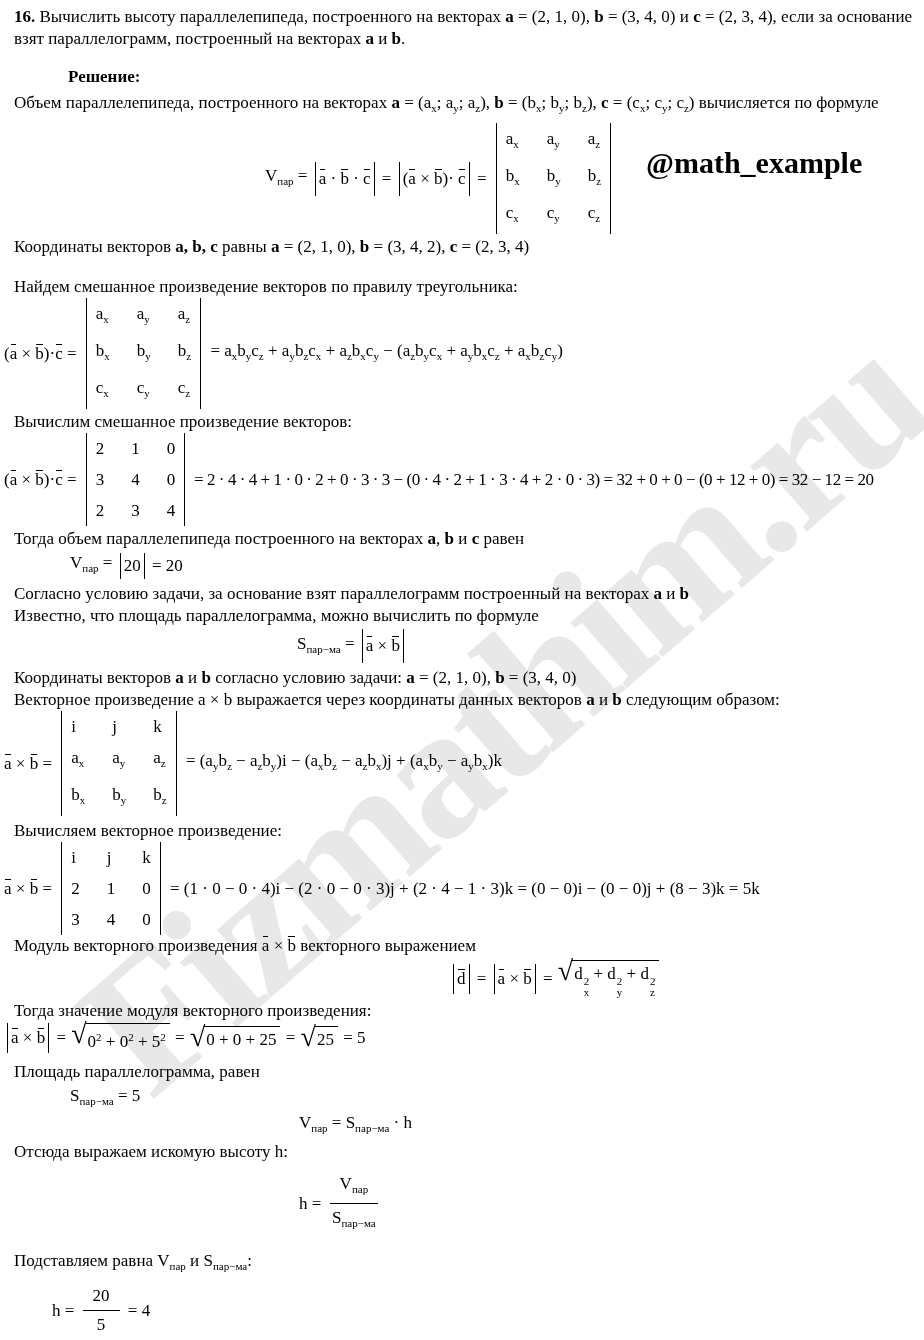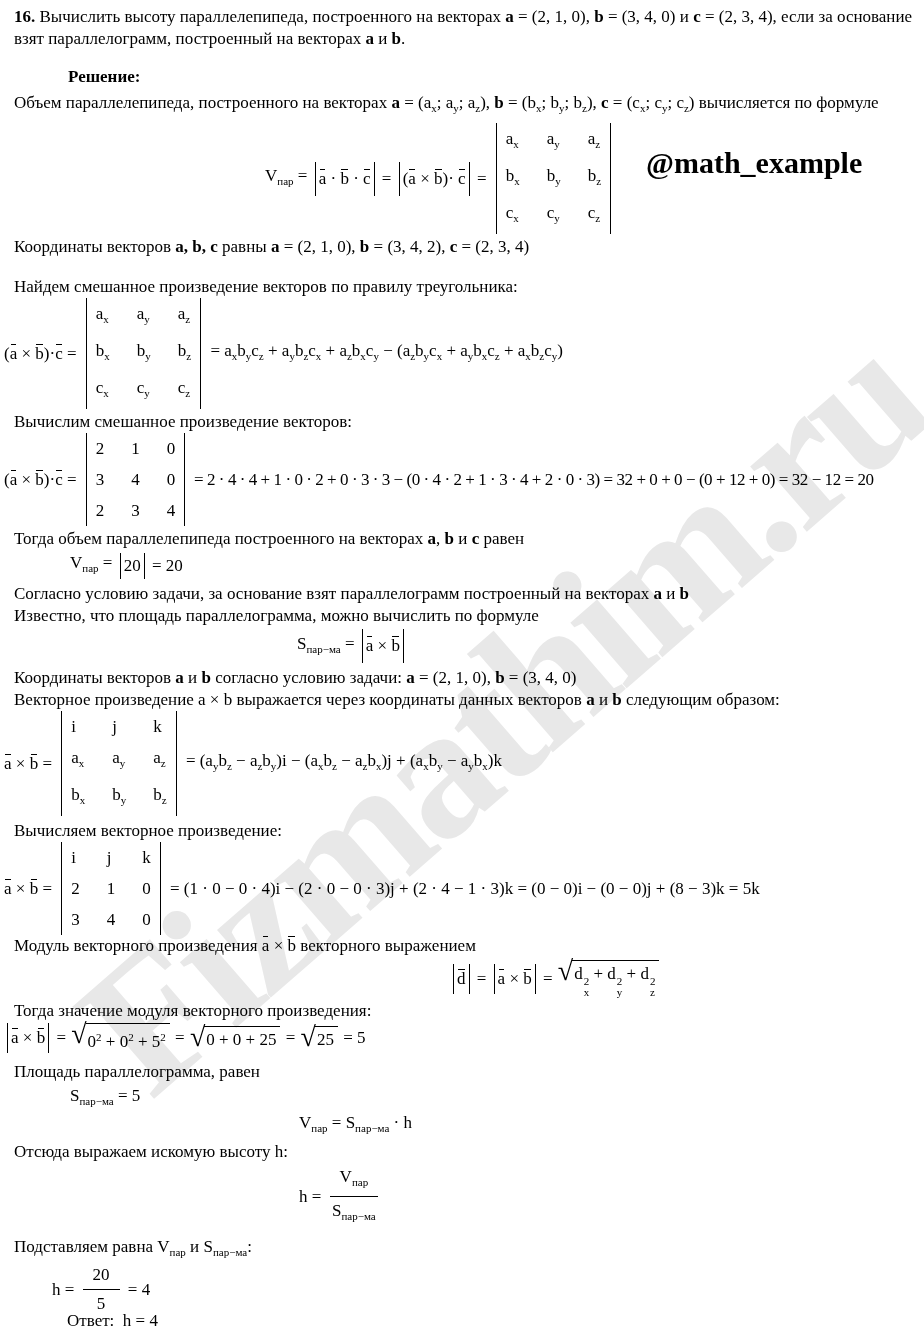--- a/index.html
+++ b/index.html
@@ -44,21 +44,21 @@
     border-left:1.2px solid #000; border-right:1.2px solid #000;
     padding:0 3px; margin:0 3px;
   }
   .abs.short { height:26px; }
   .abs.tall { height:34px; }
   .tight { letter-spacing:-0.45px; }
   .sqrt { display:inline-flex; align-items:flex-start; margin:0 1px; }
   .sqsign { font-size:28px; line-height:0.85; margin-right:-1px; }
   .rad { display:inline-block; border-top:1.3px solid #000; padding:2px 4px 0 2px; margin-top:1px; }
   .stk { display:inline-flex; flex-direction:column; align-items:flex-start; font-size:11px; line-height:11px; vertical-align:-6px; margin-left:1px; }
-  .frac { display:inline-flex; flex-direction:column; align-items:center; margin:1px 4px; }
+  .frac { display:inline-flex; flex-direction:column; align-items:center; margin:8px 4px; }
   .frac .num { border-bottom:1.3px solid #000; padding:0 10px 3px; text-align:center; }
   .frac .den { padding-top:3px; text-align:center; }
   .brand { position:absolute; left:646px; top:146px; font-size:30px; font-weight:bold; z-index:2; }
 </style>
 </head>
 <body>
 
 <div class="page">
   <div class="watermark">Fizmathim.ru</div>
   <div class="brand">@math_example</div>

